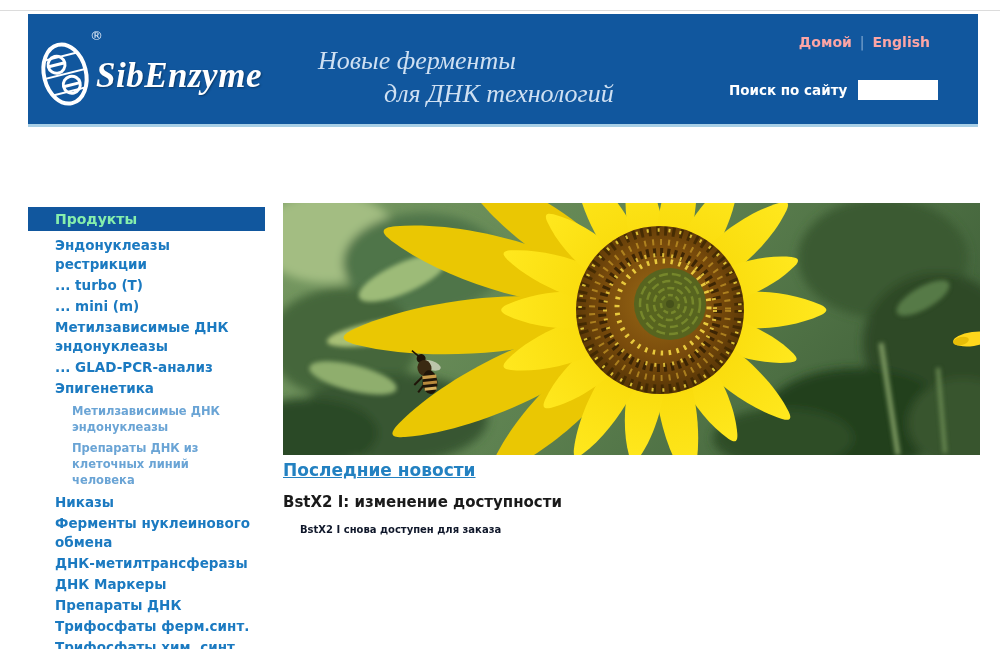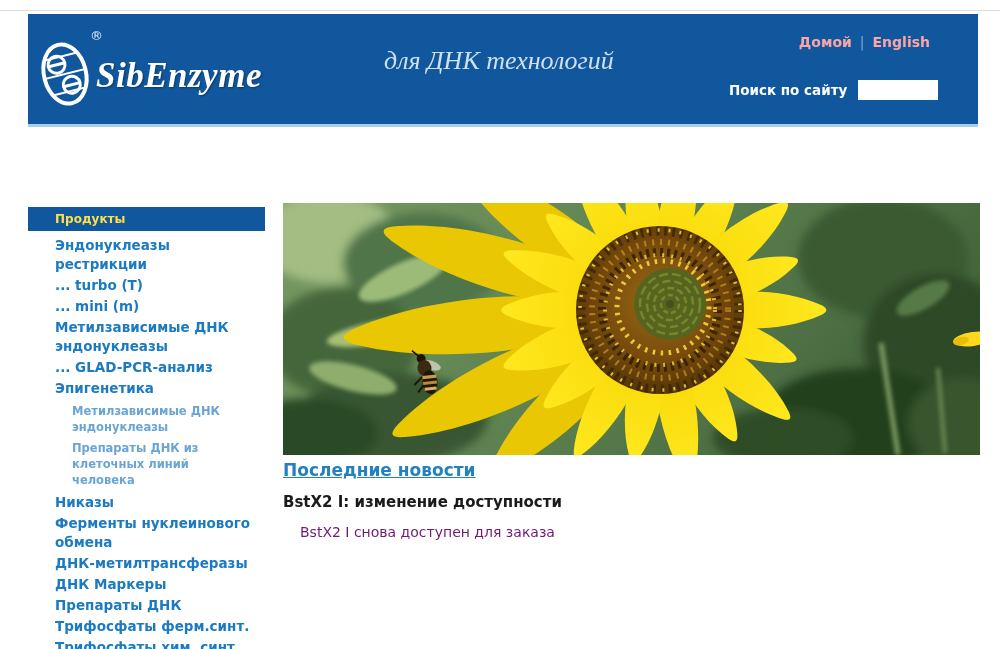--- a/index.html
+++ b/index.html
@@ -42,21 +42,21 @@
   .search-row { position:absolute; right:40px; top:66px; font-size:13.5px; font-weight:bold; color:#fff; }
   .search-row label { vertical-align:middle; }
   .search-input {
     width:80px; height:20px; border:none; outline:none; margin-left:6px;
     vertical-align:middle; background:#fff; font-size:12px; padding:0 3px;
   }
 
   
   .sidebar { position:absolute; left:28px; top:207px; width:237px; }
   .sidebar-title {
-    height:24px; background:#11579E; color:#fde047; font-size:12px; font-weight:bold;
+    height:24px; background:#11579E; color:#86efac; font-size:14px; font-weight:bold;
     line-height:24px; padding-left:27px; cursor:pointer;
   }
   .nav { list-style:none; padding:5px 0 0 27px; }
   .nav li { cursor:pointer; }
   .nav li.main {
     color:#1b7ac1; font-weight:bold; font-size:13.5px; line-height:19px; margin-bottom:2px;
   }
   .nav li.sub {
     color:#6aa4d5; font-weight:bold; font-size:11.5px; line-height:16px;
     margin:5px 0 5px 17px; width:175px;
@@ -66,21 +66,21 @@
   .hero { position:absolute; left:283px; top:203px; width:697px; height:252px; overflow:hidden; }
   .hero svg { display:block; }
 
   
   .news { position:absolute; left:283px; top:460px; width:520px; }
   .news-heading {
     display:inline-block; color:#2381c1; font-size:17px; font-weight:bold;
     text-decoration:underline; cursor:pointer; margin-bottom:13px;
   }
   .news-title { color:#1a1a1a; font-size:15px; font-weight:bold; margin-bottom:13px; }
-  .news-body { color:#701a75; font-size:14px; margin:0 0 13px 17px; }
+  .news-body { color:#0f172a; font-size:10px; margin:0 0 13px 17px;font-weight:bold; }
 </style>
 </head>
 <body>
 
 <div class="topline"></div>
 
 <div class="header">
 
   <div class="logo">
     <svg class="logo-globe" width="54" height="76" viewBox="0 0 54 76" xmlns="http://www.w3.org/2000/svg">
@@ -100,20 +100,21 @@
         <line x1="13" y1="29" x2="29.5" y2="29" stroke="#ffffff" stroke-width="3"></line>
         <circle cx="31" cy="52" r="8.5" fill="none" stroke="#ffffff" stroke-width="3"></circle>
         <line x1="22.5" y1="52" x2="39.5" y2="52" stroke="#ffffff" stroke-width="3"></line>
       </g>
     </svg>
     <span class="reg-mark">®</span>
     <span class="logo-text">SibEnzyme</span>
   </div>
 
   <div class="tagline">
+    <div class="line1">Новые ферменты</div>
     <div class="line2">для ДНК технологий</div>
   </div>
 
   <div class="top-links">
     <a>Домой</a><span class="sep">|</span><a>English</a>
   </div>
 
   <div class="search-row">
     <label>Поиск по сайту</label>
     <input class="search-input" type="text" value="" style="">

